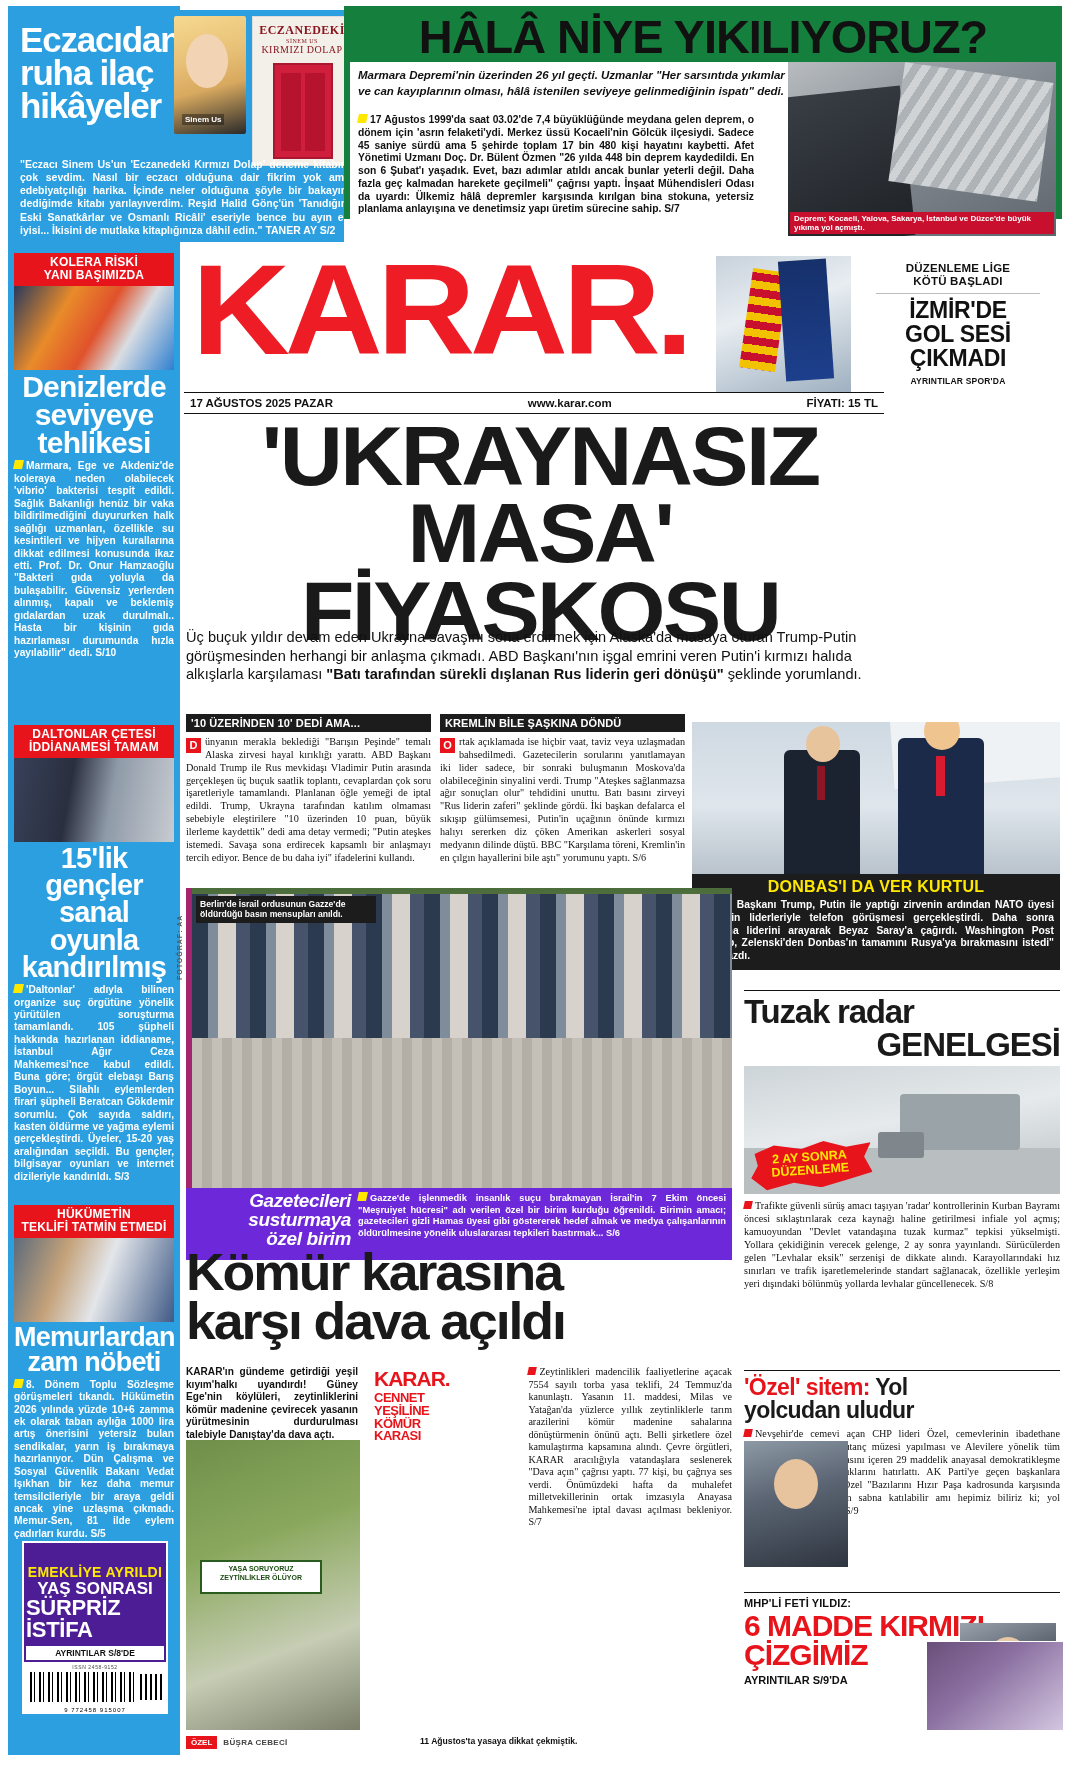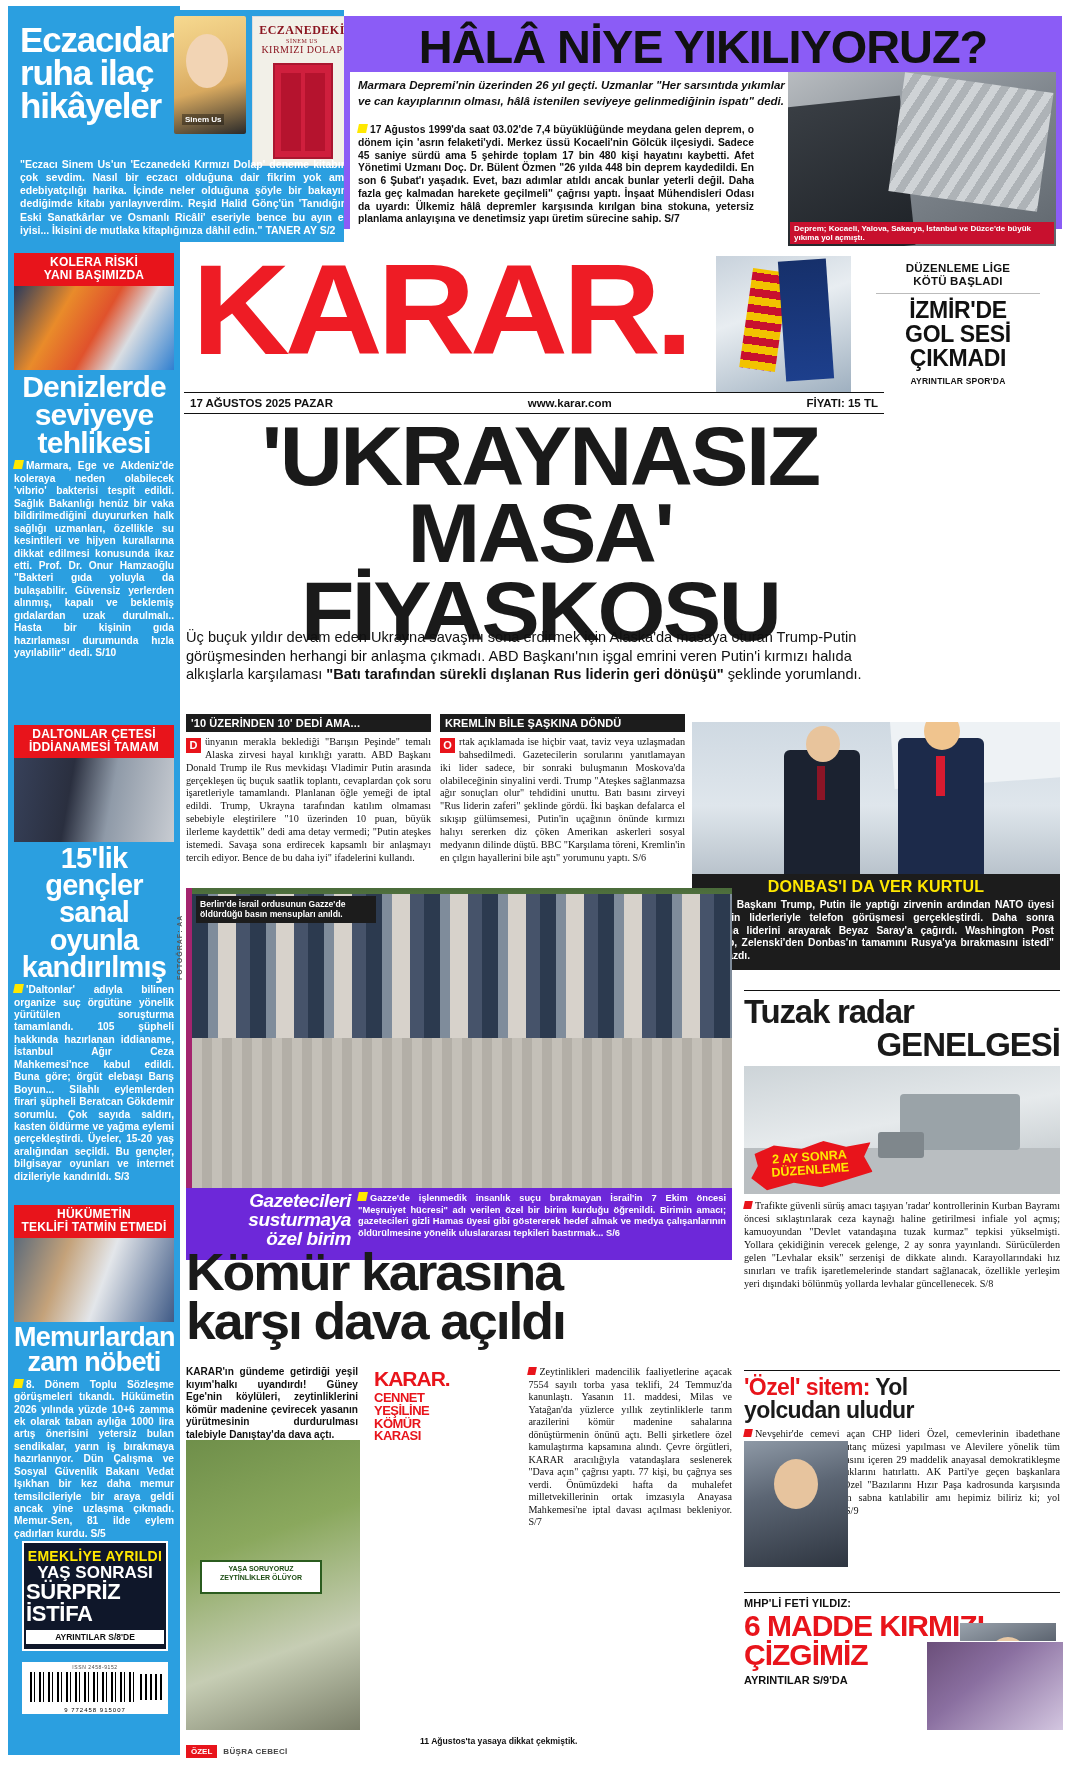--- a/index.html
+++ b/index.html
@@ -51,21 +51,21 @@
     border:2px solid #aa1730;
   }
   #ecz-book .cab::before{content:"";position:absolute;left:6px;top:8px;width:20px;height:78px;background:#b5132e;}
   #ecz-book .cab::after{content:"";position:absolute;right:6px;top:8px;width:20px;height:78px;background:#b5132e;}
   #ecz-body {
     position:absolute; left:6px; top:148px; width:330px;
     color:#fff; font-size:10.5px; line-height:1.25; font-weight:bold; text-align:justify;
   }
 
   
-  #hala-wrap { left:344px; top:16px; width:718px; height:213px; background:#8b5cf6; }
+  #hala-wrap { left:344px; top:6px; width:718px; height:213px; background:#15803d; }
   #hala-head {
     position:absolute; left:0; top:4px; width:100%; text-align:center;
     font-size:46px; font-weight:bold; color:#111; letter-spacing:-1px;
     font-family:"Liberation Sans", sans-serif; transform:scaleX(1.02);
   }
   #hala-white { position:absolute; left:6px; top:56px; width:706px; height:174px; background:#fff; }
   #hala-lead {
     position:absolute; left:8px; top:6px; width:430px;
     font-size:11.5px; line-height:1.35; font-weight:bold; font-style:italic; color:#111;
   }
@@ -106,21 +106,21 @@
   .lbody {
     color:#fff; font-size:10.2px; line-height:1.22; font-weight:bold;
     text-align:justify; margin-top:3px;
   }
 
   #photo-kolera { background:linear-gradient(120deg,#2a3a5c 0%,#e98b2a 30%,#e0522c 52%,#d9dde2 70%,#2f7fd0 100%); }
   #photo-dalton { background:linear-gradient(100deg,#37415a 0%,#2a2f3f 35%,#8f9aa8 60%,#c8ccd2 100%); }
   #photo-memur { background:linear-gradient(110deg,#5d6b7a 0%,#c4a27a 30%,#e3e6ea 55%,#3f5a86 100%); }
 
   
-  #emekli { position:absolute; left:22px; top:1541px; width:146px; background:#0f172a; border:2px solid #fff; padding:5px 2px;}
+  #emekli { position:absolute; left:22px; top:1541px; width:146px; background:#4c1d95; border:2px solid #fff; padding:21px 2px;}
   #emekli .y { color:#ffe800; font-weight:bold; font-size:14px; text-align:center; letter-spacing:.3px;}
   #emekli .w1 { color:#fff; font-weight:bold; font-size:17px; text-align:center; line-height:1.02;}
   #emekli .w2 { color:#fff; font-weight:bold; font-size:22px; text-align:left; line-height:1.0; letter-spacing:-.3px;}
   #emekli .det { background:#fff; color:#111; font-weight:bold; font-size:8.5px; text-align:center; padding:2px 0; margin-top:5px;}
   #barcode { position:absolute; left:22px; top:1662px; width:146px; height:52px; background:#fff; }
   #barcode .bars { position:absolute; left:8px; top:10px; width:105px; height:30px;
     background:repeating-linear-gradient(90deg,#000 0 2px,#fff 2px 4px,#000 4px 5px,#fff 5px 9px); }
   #barcode .bars2 { position:absolute; right:6px; top:12px; width:22px; height:26px;
     background:repeating-linear-gradient(90deg,#000 0 2px,#fff 2px 5px); }
   #barcode .num { position:absolute; left:0; bottom:1px; width:100%; text-align:center; font-size:6px; letter-spacing:1px;}
@@ -245,21 +245,21 @@
   #kc3 { width:206px; font-weight:normal !important; font-family:"Liberation Serif", serif; }
   #komur-badge { width:140px; background:#fff; }
   #komur-badge .lg { color:#e8141b; font-size:21px; font-weight:bold; letter-spacing:-1px; }
   #komur-badge .bd { color:#e8141b; font-size:13px; font-weight:bold; line-height:.98; letter-spacing:-.5px; }
   #komur-photo {
     position:absolute; left:186px; top:1440px; width:174px; height:290px;
     background:linear-gradient(160deg,#6f8f4a 0%,#8aa85d 35%,#c6cdb4 70%,#7b7f6a 100%); overflow:hidden;
   }
   #komur-photo .sign{position:absolute;left:14px;top:120px;width:122px;height:34px;background:#fff;border:2px solid #2b5c1f;}
   #komur-photo .sign span{display:block;text-align:center;font-size:7px;font-weight:bold;color:#1d4d14;line-height:1.25;padding-top:3px;}
-  #komur-credits { position:absolute; left:186px; top:1736px; width:546px; display:flex; gap:6px; align-items:center;margin-top:9px;}
+  #komur-credits { position:absolute; left:186px; top:1736px; width:546px; display:flex; gap:6px; align-items:center;}
   .credit-badge { background:#e8141b; color:#fff; font-size:8px; font-weight:bold; padding:2px 5px;}
   .credit-name { font-size:8px; font-weight:bold; color:#444; letter-spacing:.3px;}
   #komur-foot { position:absolute; left:420px; top:1736px; font-size:8.6px; font-weight:bold; color:#111;}
 
   
   #radar-wrap { position:absolute; left:744px; top:990px; width:316px; }
   #radar-wrap .rtop { border-top:1px solid #111; margin-bottom:4px;}
   #radar-h1 { font-size:33px; font-weight:bold; color:#1a1a1a; letter-spacing:-1.2px; line-height:1.0;}
   #radar-h2 { font-size:33px; font-weight:bold; color:#1a1a1a; letter-spacing:-1px; line-height:1.0; text-align:right;}
   #radar-photo {

